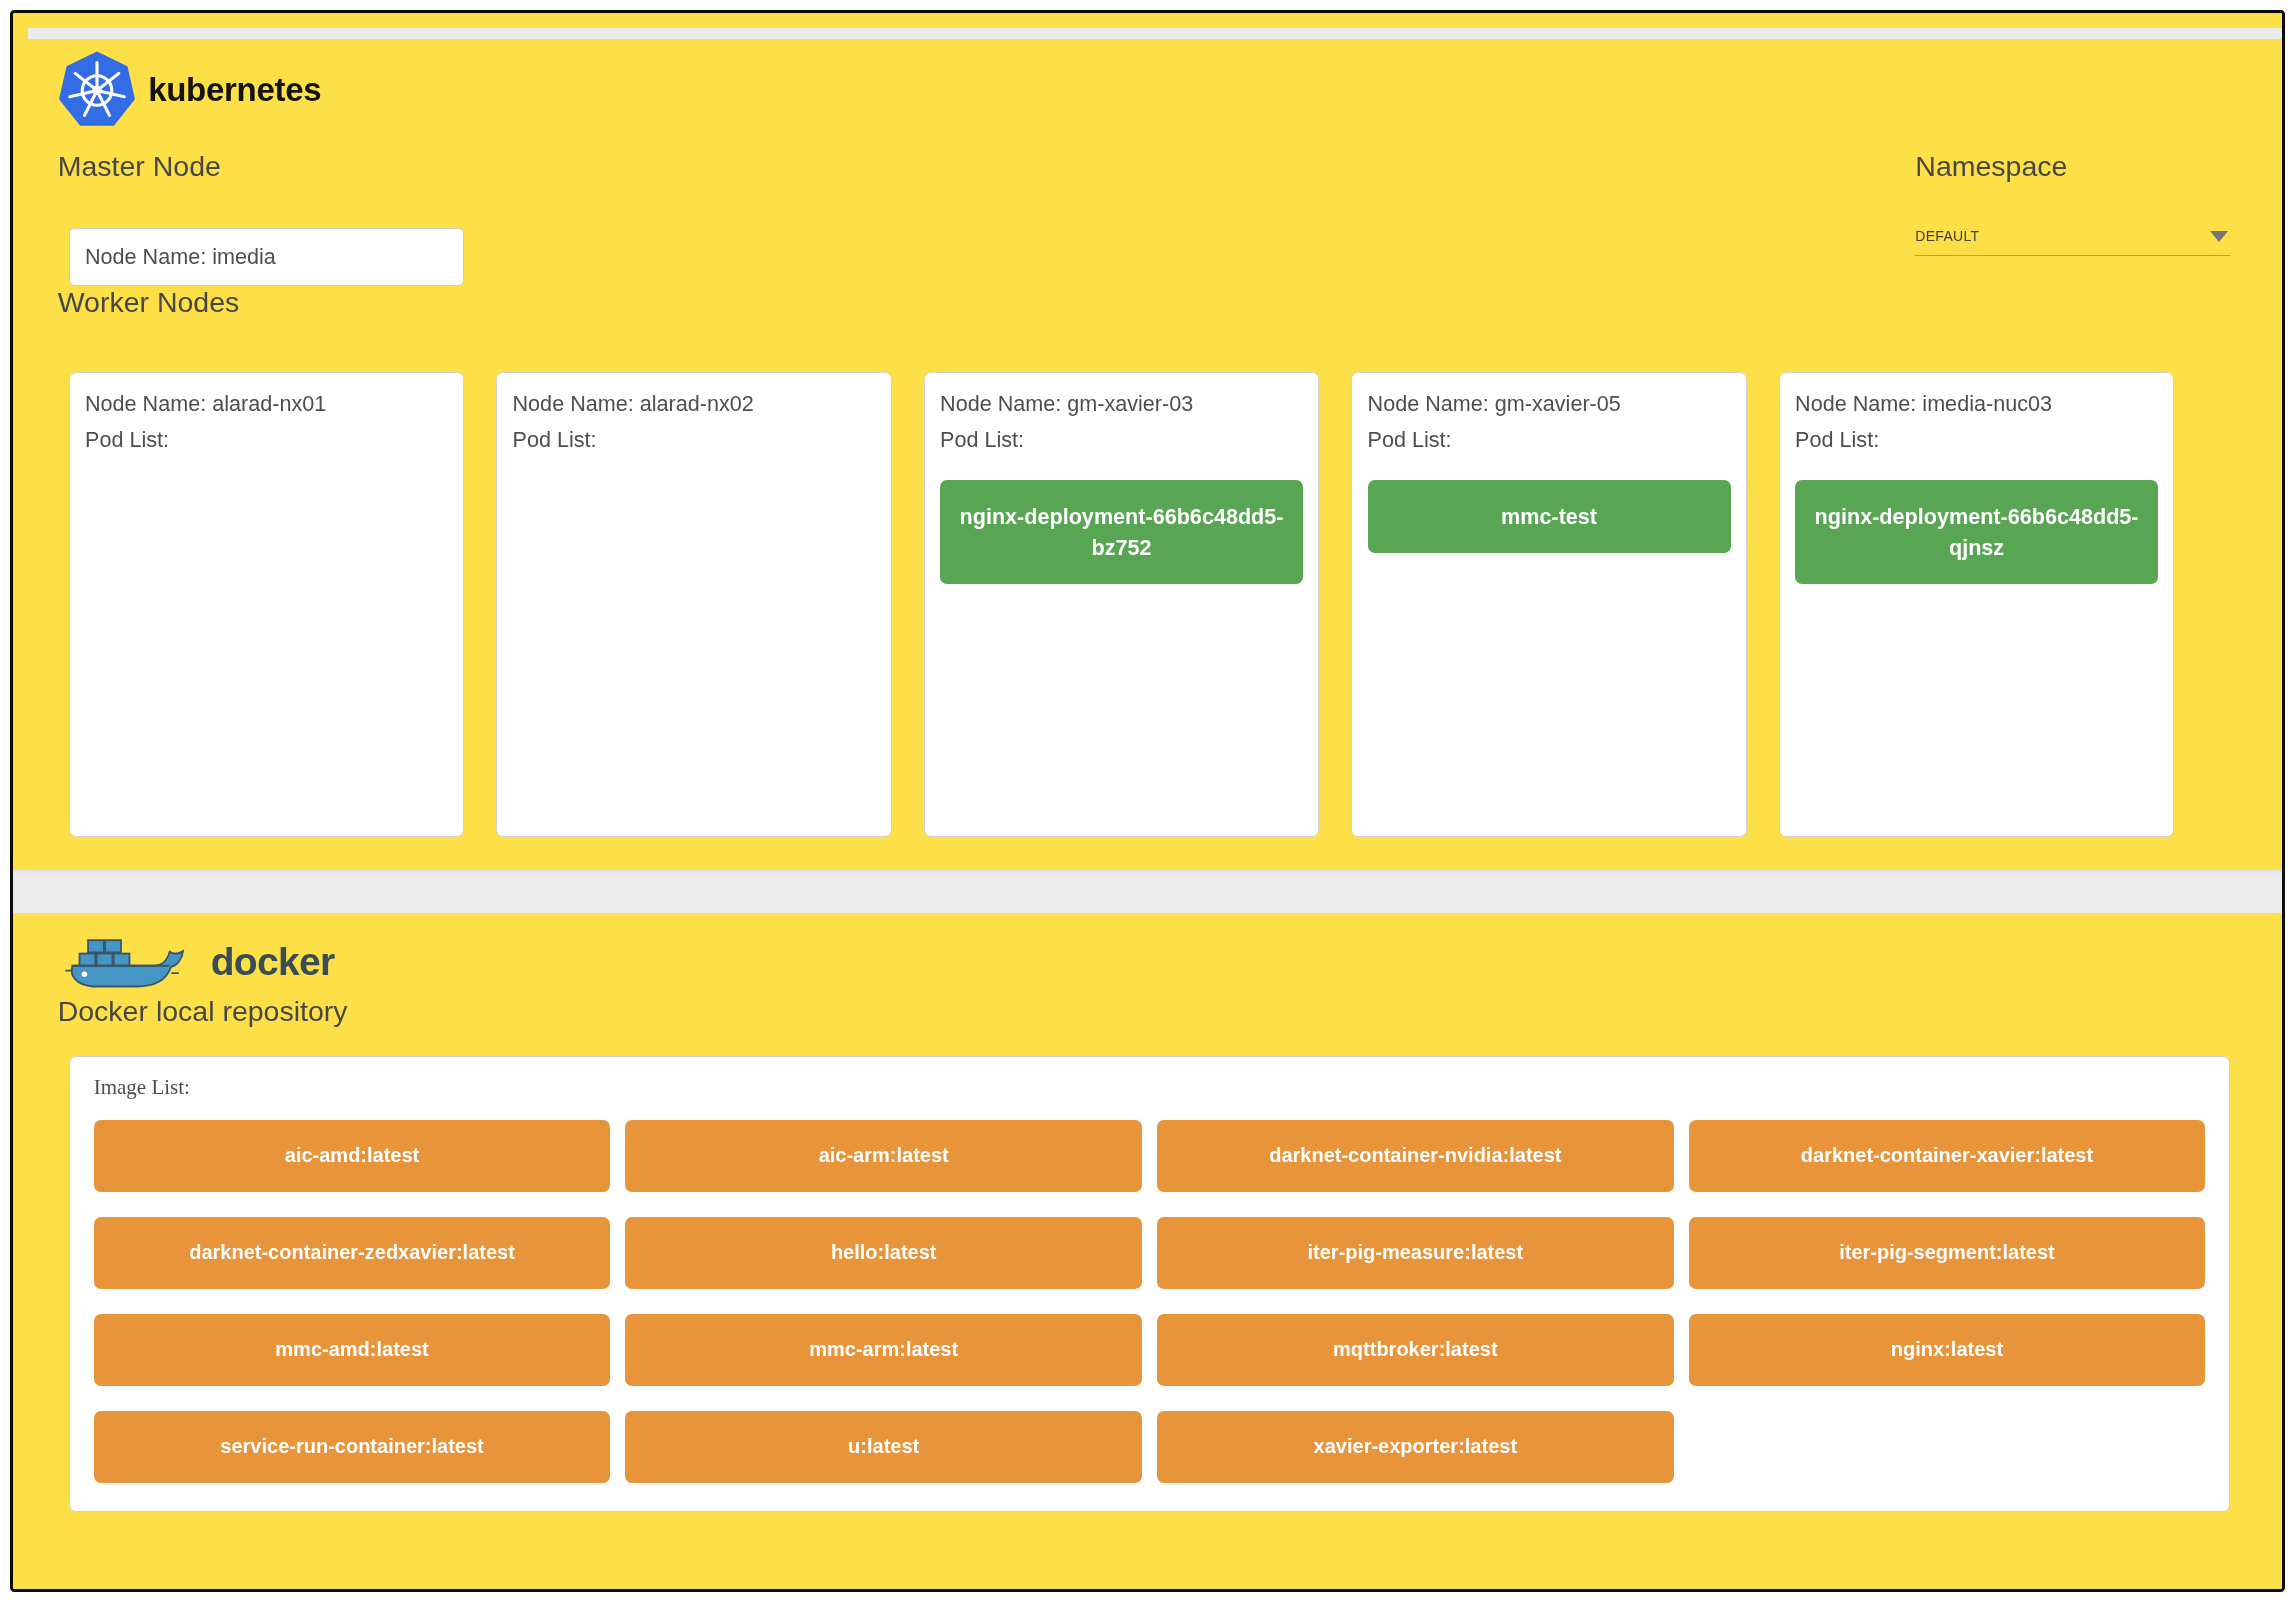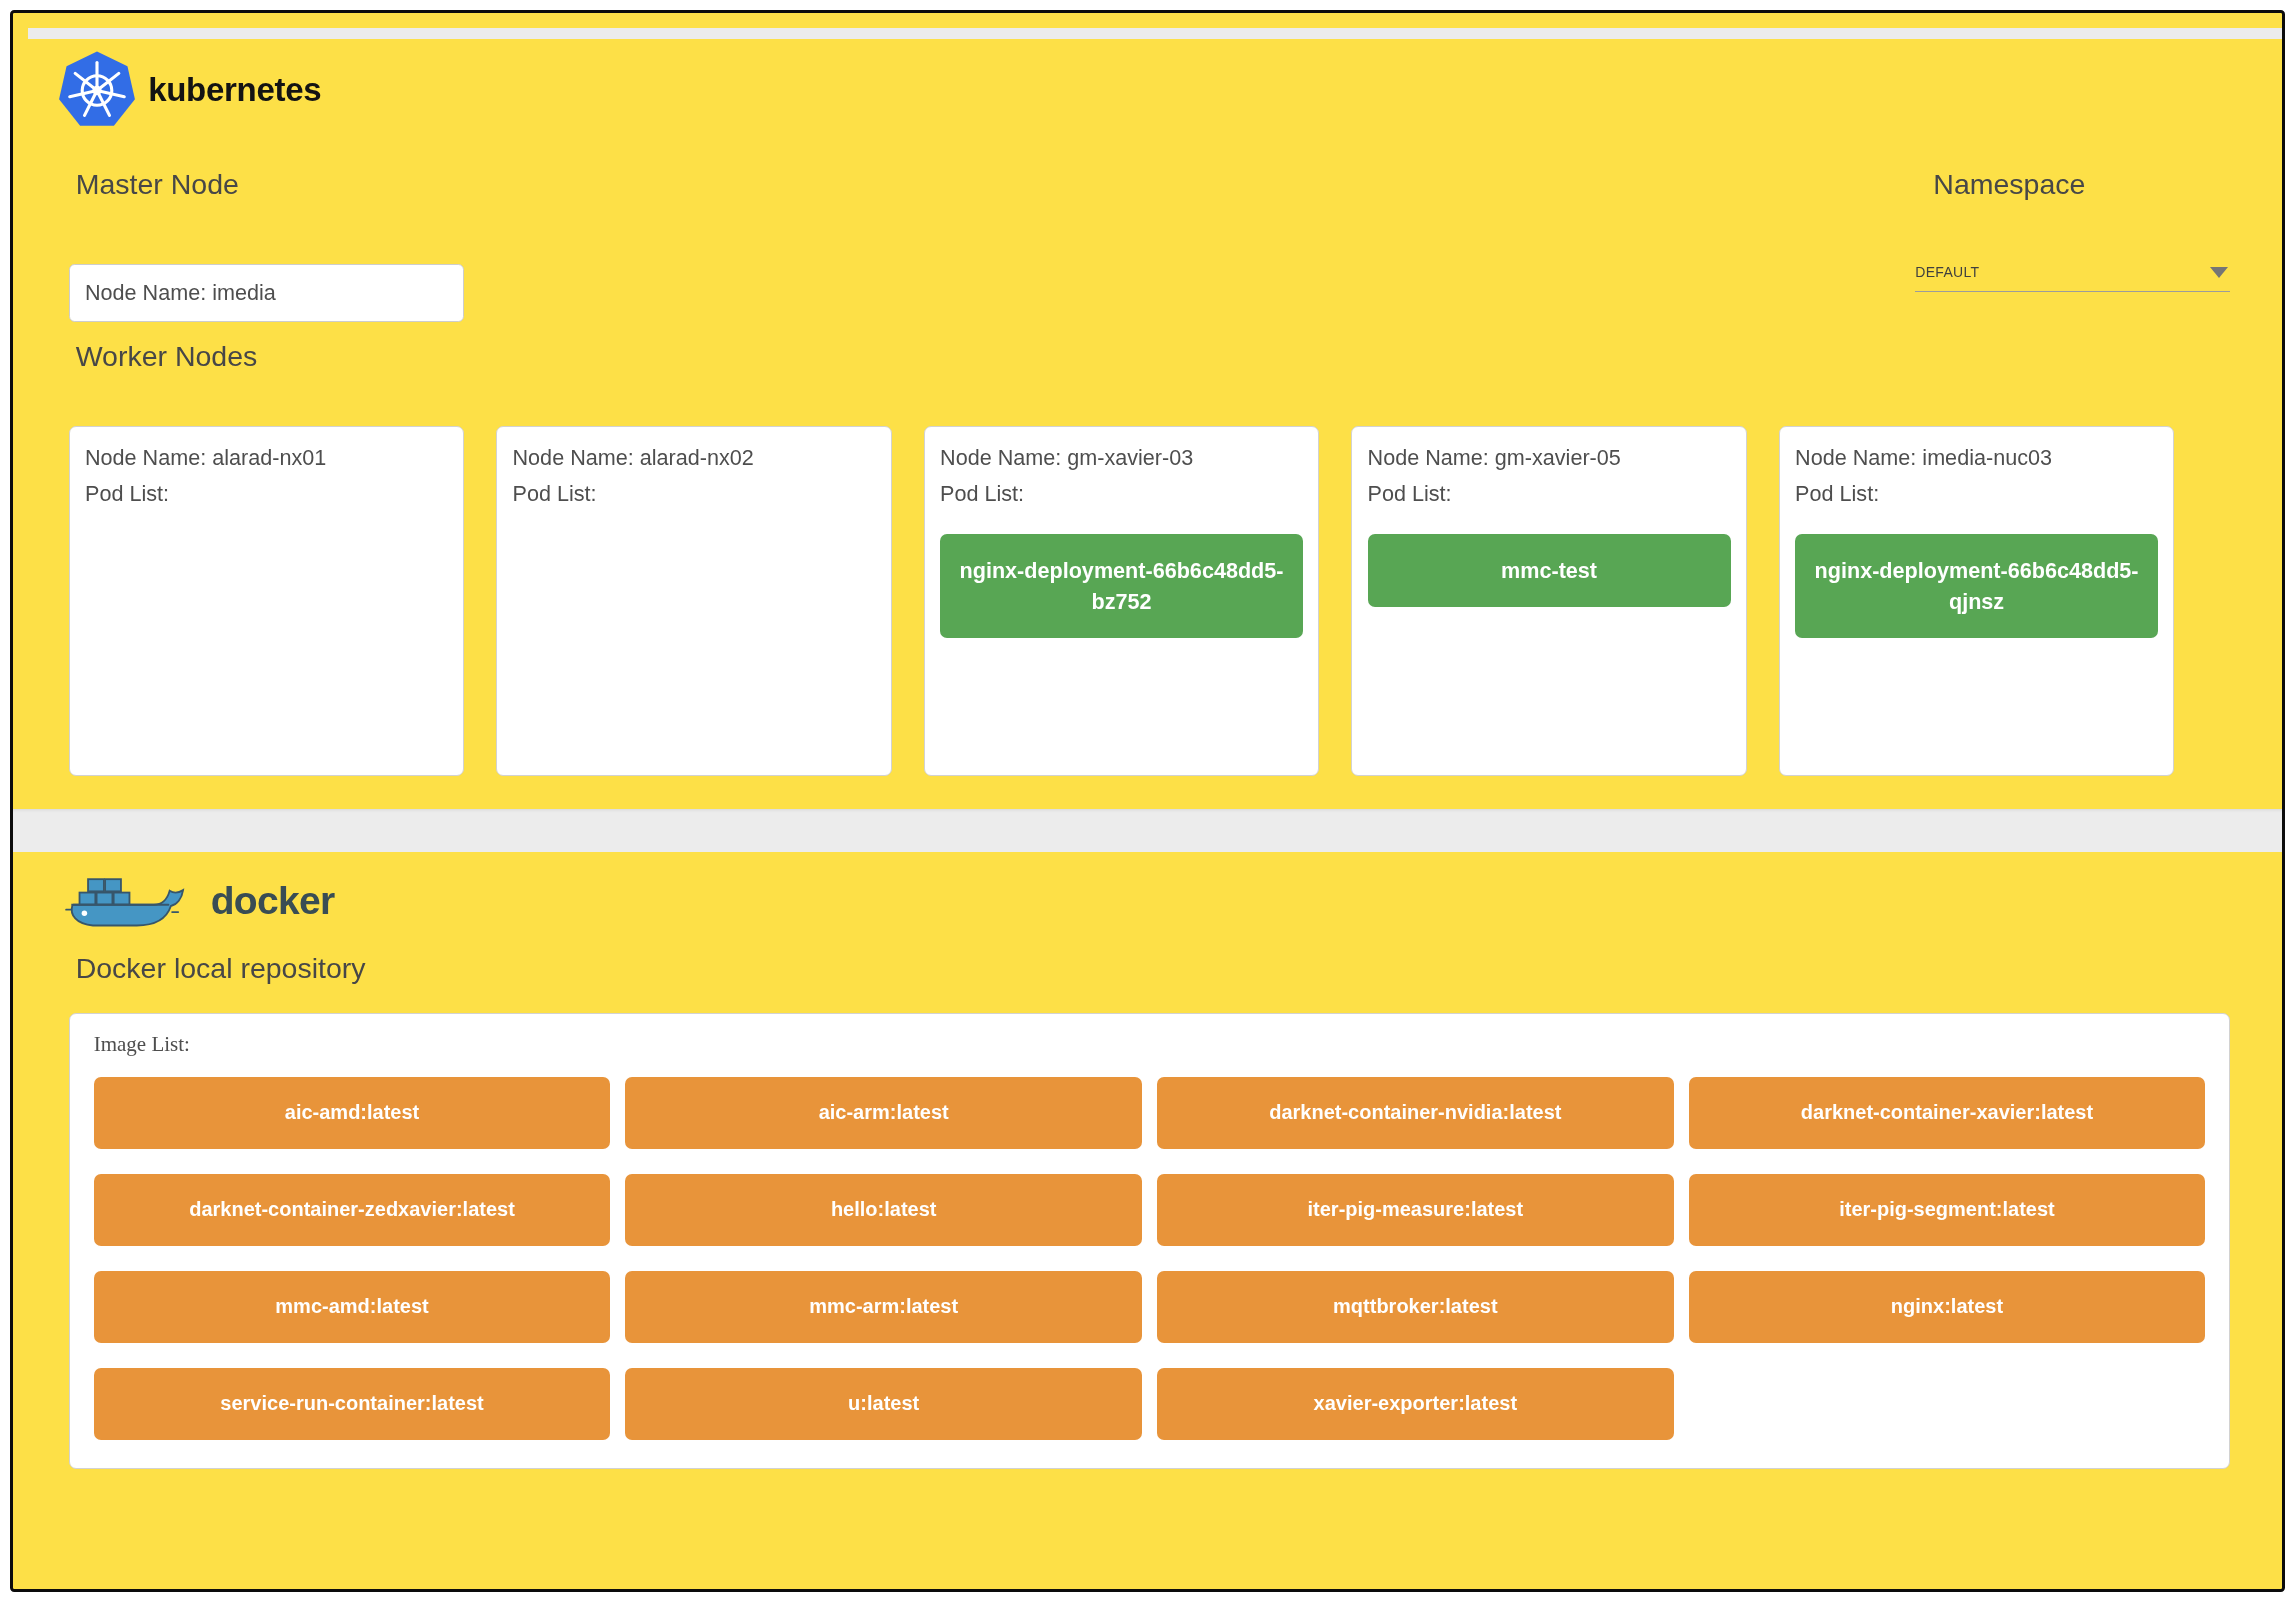--- a/index.html
+++ b/index.html
@@ -14,40 +14,40 @@
   }
   .top-strip{
     margin:15.3px 0 0 15.3px;height:11px;background:#ececec;
   }
   .section{padding:0 52px 0 45px;}
   
   .k8s-logo-row{display:flex;align-items:center;gap:12.5px;margin-top:11px;}
   .k8s-logo-row svg{display:block;}
   .k8s-wordmark{font-size:33px;font-weight:700;color:#131313;letter-spacing:-0.3px;}
   .head-row{display:flex;justify-content:space-between;align-items:flex-start;margin-top:19.5px;}
-  h2.sec-title{margin:18px;font-size:28.5px;font-weight:400;color:#474747;line-height:1.15;}
+  h2.sec-title{margin:0;font-size:28.5px;font-weight:400;color:#474747;line-height:1.15;}
   .master-card{
     margin:45px 0 0 11px;width:395px;height:58px;box-sizing:border-box;
     border:1.4px solid #cdcdcd;border-radius:5.6px;display:flex;align-items:center;
     padding-left:15.3px;font-size:21.6px;color:#4e4e4e;background:#fff;
   }
   .ns-block{width:315px;}
   .ns-select{
     margin-top:45px;display:flex;justify-content:space-between;align-items:center;
     padding-bottom:11px;border-bottom:1.4px solid #9c9c9c;cursor:pointer;
   }
   .ns-value{font-size:14px;color:#3f3f3f;letter-spacing:0.3px;}
   .ns-arrow{
     width:0;height:0;border-left:9.7px solid transparent;border-right:9.7px solid transparent;
     border-top:11px solid #757575;margin-right:2.8px;
   }
   .worker-title{margin-top:78px;}
   .worker-row{display:flex;gap:32px;margin:53px 56px 0 11px;}
   .worker-card{
-    flex:1;height:350px;box-sizing:border-box;border:1.4px solid #d2d2d2;border-radius:7px;
+    flex:1;height:465px;box-sizing:border-box;border:1.4px solid #d2d2d2;border-radius:7px;
     background:#fff;padding:15.3px 15.3px 0 15.3px;
   }
   .node-name{font-size:21.6px;color:#4e4e4e;line-height:1.5;}
   .pod-list-label{font-size:21.6px;color:#4e4e4e;line-height:1.5;margin-top:2.8px;}
   .pods{margin-top:24px;display:flex;flex-direction:column;gap:14px;}
   .pod-btn{
     border:none;border-radius:7px;background:var(--pod-green,#58a654);
     color:#ffffff;font-family:inherit;font-weight:700;font-size:21.6px;line-height:1.45;
     padding:21px 8.4px;width:100%;cursor:pointer;text-align:center;
   }

